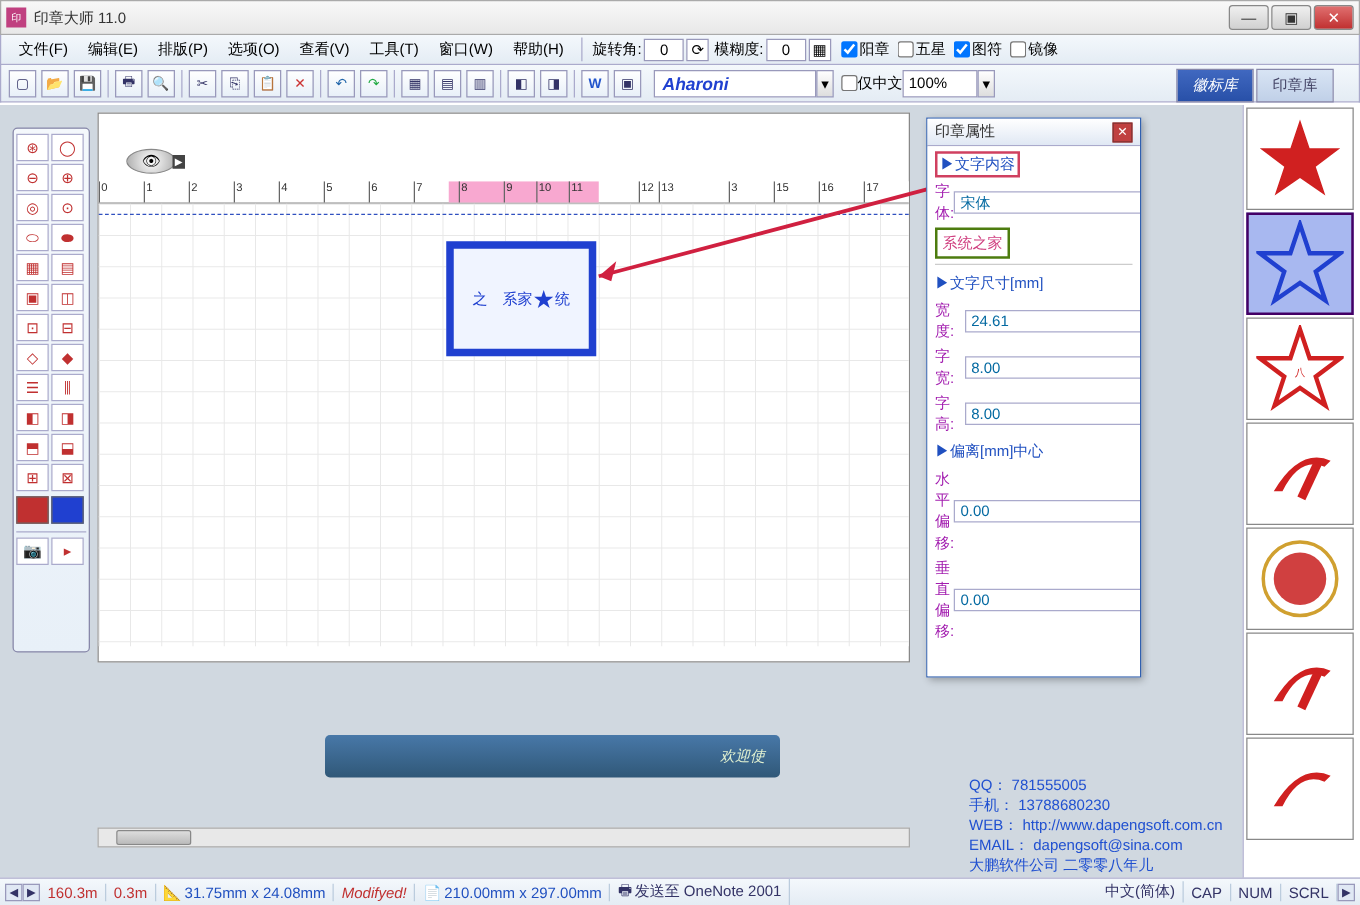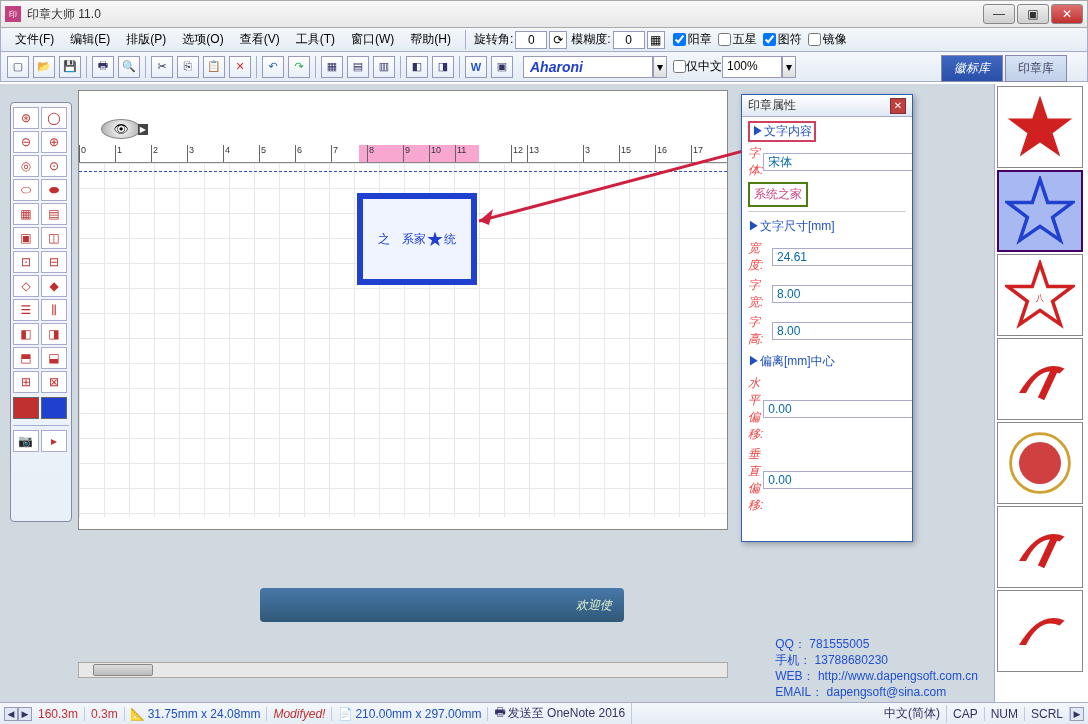--- a/index.html
+++ b/index.html
@@ -52,21 +52,21 @@
 .sidetools .color { width:26px; height:22px; border:1px solid #666;}
 .sidetools .bot { margin-top:6px; border-top:1px solid #aac; padding-top:4px; display:flex; gap:2px;}
 
 .propwin { position:absolute; left:741px; top:10px; width:172px; height:448px; background:#f4f4f4; border:1px solid #3060b0; box-shadow:2px 2px 6px rgba(0,0,0,.3);}
 .propwin .pwtitle { height:22px; background:linear-gradient(#fff,#e0e8f4); border-bottom:1px solid #aac; display:flex; align-items:center; padding:0 6px; color:#333;}
 .propwin .pwtitle .x { margin-left:auto; width:16px; height:16px; background:#c04040; color:#fff; display:flex; align-items:center; justify-content:center; border:1px solid #803030; font-size:10px;}
 .propwin .body { padding:4px 6px; background:#fff; height:calc(100% - 22px); overflow:hidden;}
 .propwin .sect { color:#2050c0; padding:2px 0; cursor:pointer;}
 .propwin .sect.hl { border:2px solid #d04060; padding:0 2px; display:inline-block;}
 .propwin .fldrow { display:flex; align-items:center; margin:3px 0;}
-.propwin .fldrow .flbl { width:58px; color:#ef4444; letter-spacing:4px;font-style:italic;}
+.propwin .fldrow .flbl { width:58px; color:#a21caf; letter-spacing:4px;}
 .propwin .fldrow .flbl.n { letter-spacing:0;}
 .propwin .fldrow input { flex:1; height:18px; border:1px solid #aac; padding:0 4px; color:#0369a1;}
 .propwin .tinput { border:2px solid #4d7c0f; padding:2px 4px; color:#d04080; display:inline-block;}
 .propwin hr { border:none; border-top:1px solid #ccc; margin:4px 0;}
 
 .emblemlib { position:absolute; right:0; top:0; width:94px; bottom:0; background:#fff; border-left:1px solid #aac; overflow:hidden;}
 .emblemlib .em { width:86px; height:82px; margin:2px; border:1px solid #888; background:#fff; display:flex; align-items:center; justify-content:center; font-size:60px;}
 .emblemlib .em.sel { background:#a8b8f0; border:2px solid #406;}
 .emblemlib .em svg { width:70px; height:70px;}
 
@@ -350,31 +350,32 @@
           <path d="M20,70 Q50,20 85,35 L78,42 Q50,30 30,70 Z" fill="#d02020"></path>
         </svg>
       </div>
   </div>
 
   <div class="footinfo">
     <div>QQ： 781555005</div>
       <div>手机： 13788680230</div>
     <div>WEB： http://www.dapengsoft.com.cn</div>
       <div>EMAIL： dapengsoft@sina.com</div>
+    <div>大鹏软件公司  二零零八年儿</div>
   </div>
 </div>
 
 <div class="statusbar">
   <div class="arr">◀</div>
   <div class="arr">▶</div>
   <div class="sseg red">160.3m</div>
   <div class="sseg red">0.3m</div>
   <div class="sseg blue">📐<span>31.75mm x 24.08mm</span></div>
   <div class="sseg modif">Modifyed!</div>
   <div class="sseg blue">📄<span>210.00mm x 297.00mm</span></div>
-  <div class="sseg">🖶<span>发送至 OneNote 2016</span></div>
+  <div class="sseg">🖶<span>发送至 OneNote 2001</span></div>
   <div class="flex"></div>
   <div class="sseg">中文(简体)</div>
   <div class="sseg">CAP</div>
   <div class="sseg">NUM</div>
   <div class="sseg">SCRL</div>
   <div class="arr">▶</div>
 </div>
 
 </body></html>

